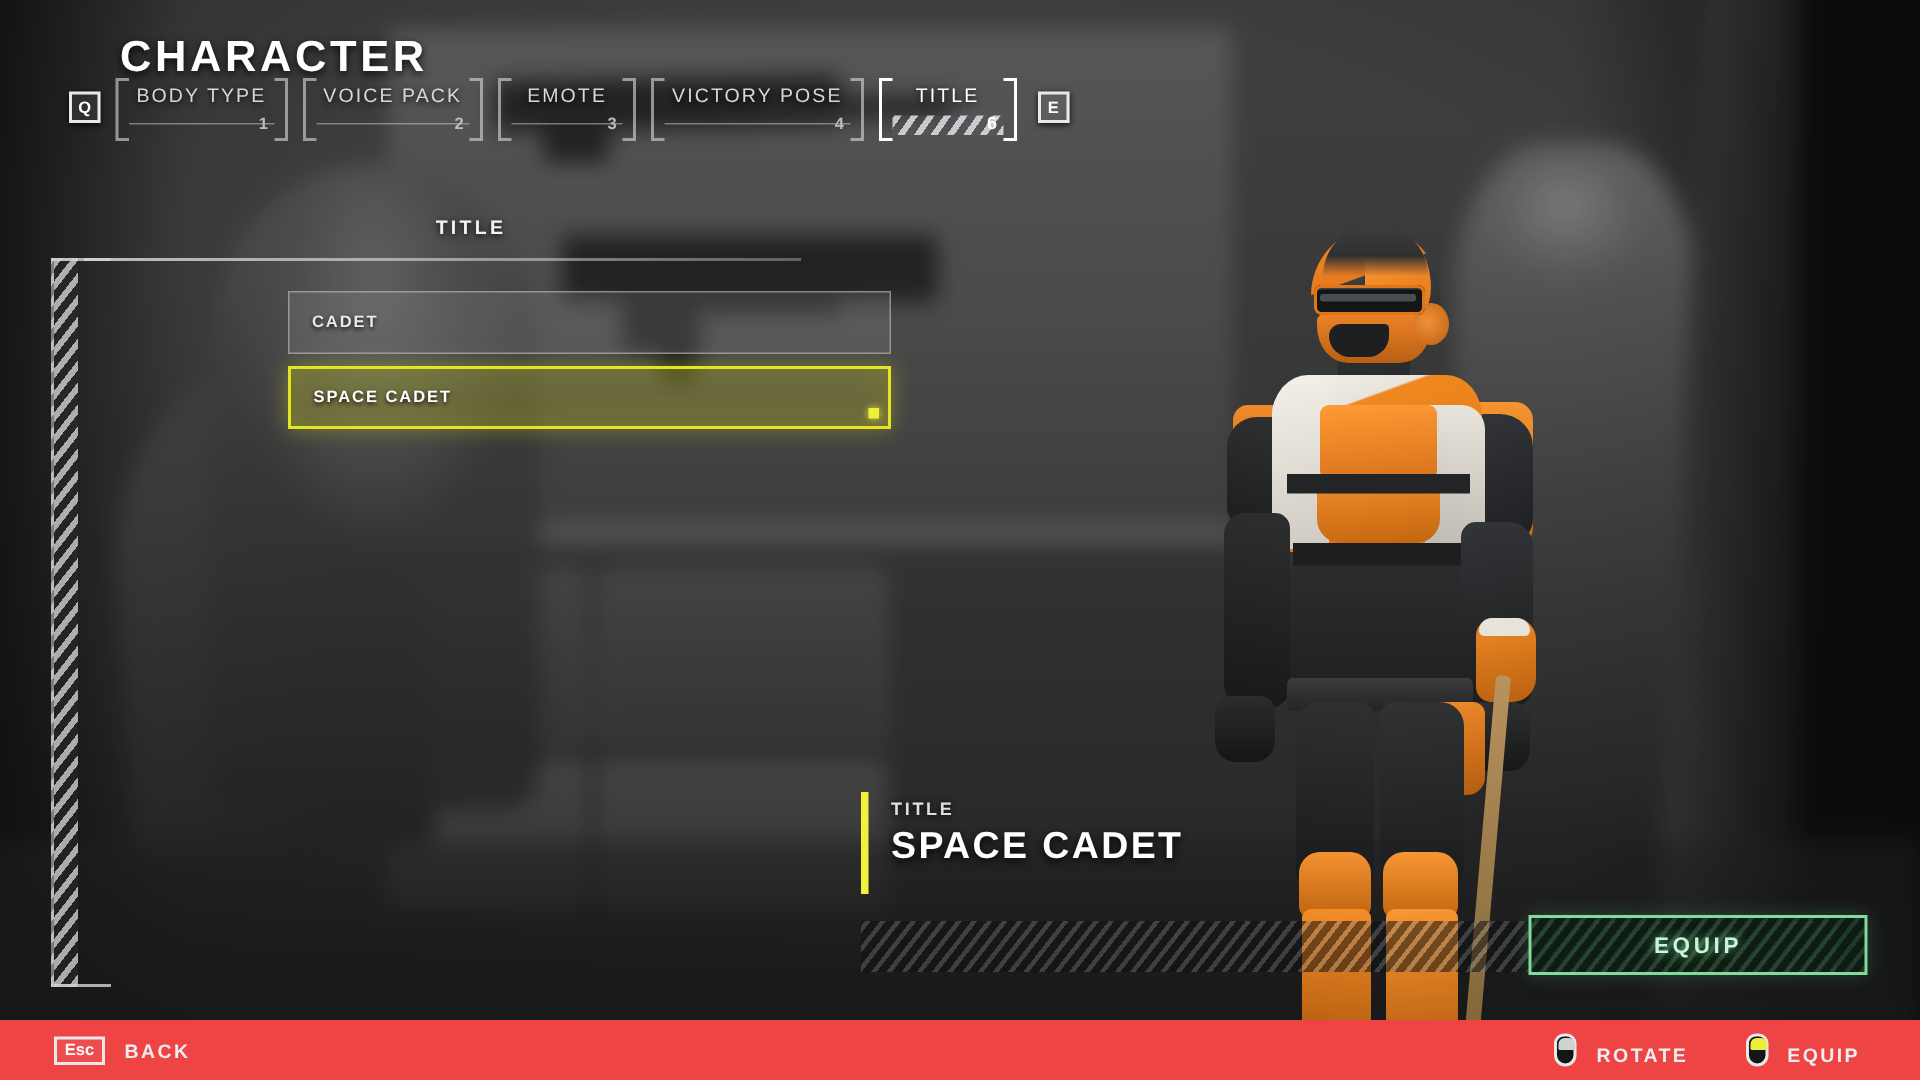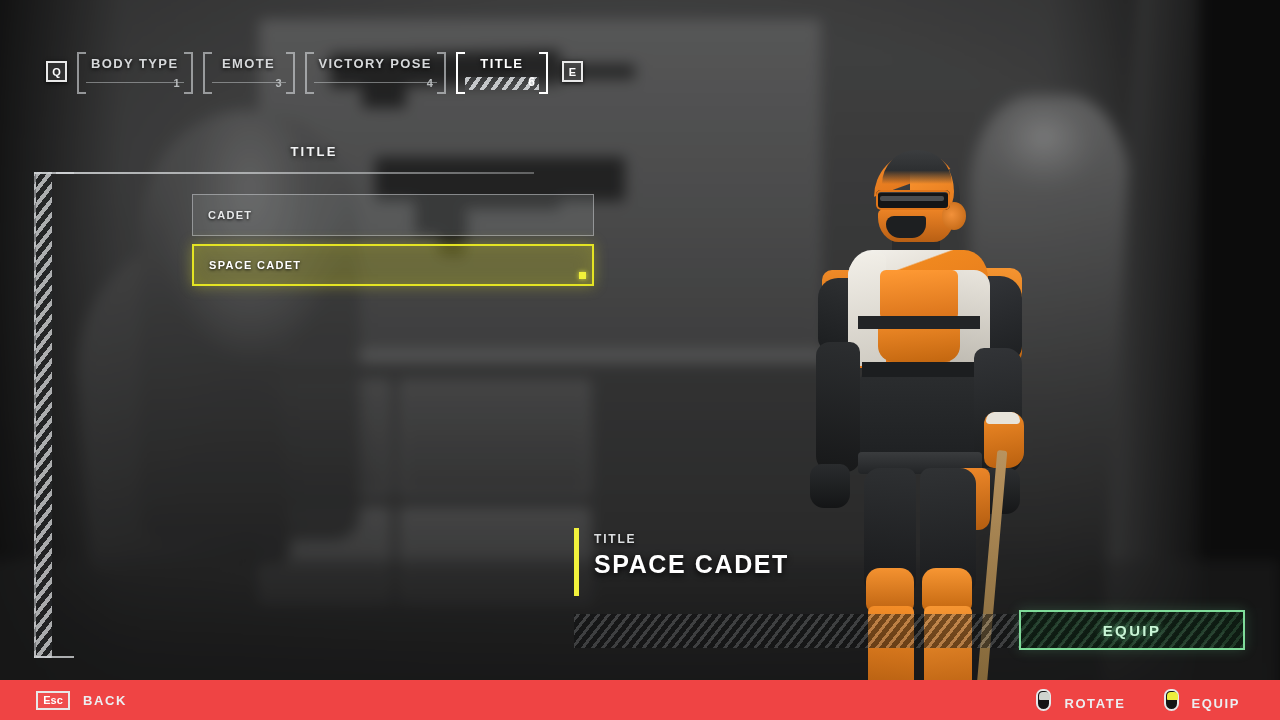--- a/index.html
+++ b/index.html
@@ -218,21 +218,21 @@
   }
   .tab .brk {
     position:absolute; top:0; bottom:0; width:9px;
     border-top:2px solid rgba(205,208,210,0.65);
     border-bottom:2px solid rgba(205,208,210,0.65);
   }
   .tab .brk.l { left:0; border-left:2px solid rgba(205,208,210,0.65); }
   .tab .brk.r { right:0; border-right:2px solid rgba(205,208,210,0.65); }
   .tab .lbl {
     margin-top:4px; text-align:center;
-    font-size:13px; font-weight:bold; letter-spacing:1.4px;
+    font-size:13px; font-weight:normal; letter-spacing:1.4px;
     color:#d6d8da; text-shadow:0 1px 4px rgba(0,0,0,0.9);
     white-space:nowrap;
   }
   .tab .num {
     position:absolute; right:13px; bottom:5px;
     font-size:11px; color:#b9bcbe; font-weight:bold;
   }
   .tab .rule {
     position:absolute; left:9px; right:9px; bottom:11px; height:1px;
     background:rgba(200,203,205,0.5);
@@ -430,32 +430,40 @@
     <div class="knee-l"></div>
     <div class="knee-r"></div>
     <div class="shin-l"></div>
     <div class="shin-r"></div>
     <div class="boot-l"></div>
     <div class="boot-r"></div>
   </div>
 
   <div id="ui">
 
+    <div class="page-title">CHARACTER</div>
 
     <div id="tabs">
       <div class="keycap">Q</div>
 
       <div class="tab">
         <span class="brk l"></span>
         <span class="brk r"></span>
         <span class="lbl">BODY TYPE</span>
         <span class="rule"></span>
         <span class="num">1</span>
       </div>
 
+      <div class="tab">
+        <span class="brk l"></span>
+        <span class="brk r"></span>
+        <span class="lbl">VOICE PACK</span>
+        <span class="rule"></span>
+        <span class="num">2</span>
+      </div>
 
       <div class="tab">
         <span class="brk l"></span>
         <span class="brk r"></span>
         <span class="lbl">EMOTE</span>
         <span class="rule"></span>
         <span class="num">3</span>
       </div>
 
       <div class="tab">

